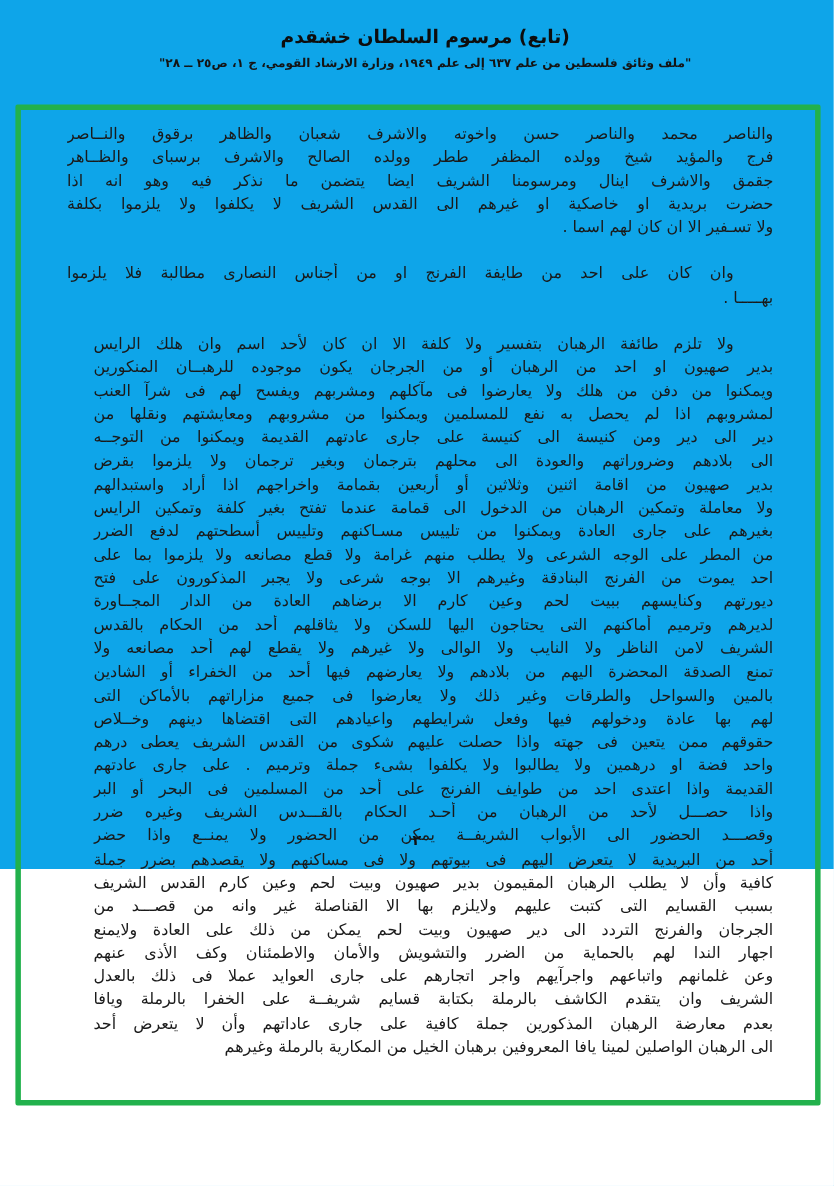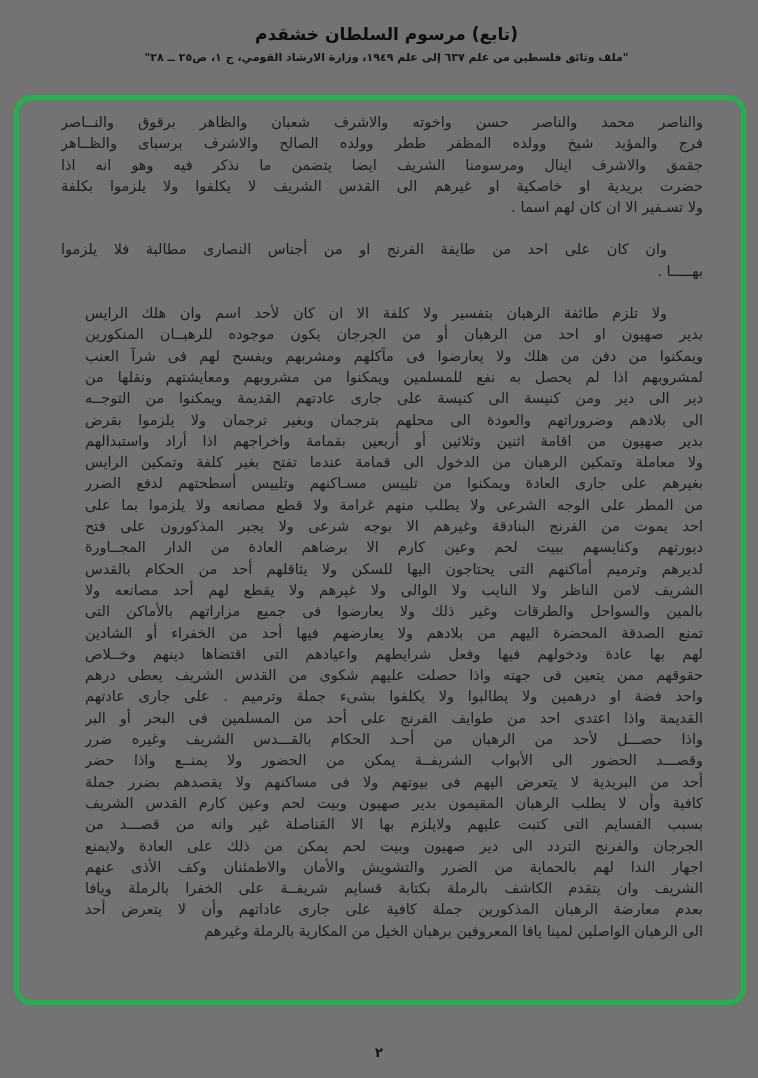--- a/index.html
+++ b/index.html
@@ -4,23 +4,23 @@
 <style>
   * { margin: 0; padding: 0; box-sizing: border-box; }
   html, body {
     width: 758px; height: 1078px;
     background: #ffffff;
     font-family: "DejaVu Sans", sans-serif;
     position: relative;
     overflow: hidden;
   }
   .page {
-    width: 758px; height: 1078px;
+    width: 758px; height: 790px;
     position: relative;
-    background: #737373;
+    background: #0ea5e9;
     color: #161616;
     padding-left: 15px;
   }
   .header {
     text-align: center;
     padding-top: 24px;
     direction: rtl;
   }
   .doc-title {
     font-size: 17px;
@@ -34,21 +34,21 @@
     font-weight: bold;
     color: #141414;
   }
   .frame {
     position: absolute;
     left: 14px;
     top: 95px;
     width: 732px;
     height: 910px;
     border: 5px solid #22b14c;
-    border-radius: 18px;
+    border-radius: 2px;
     padding: 12px 38px 0 42px;
   }
   .doc-body {
     direction: rtl;
     unicode-bidi: embed;
     color: #1a1a1a;
   }
   .paragraph { margin-bottom: 21px; }
   .paragraph:last-child { margin-bottom: 0; margin-left: 24px; }
   .line {
@@ -106,33 +106,34 @@
           <div class="line">دير الى دير ومن كنيسة الى كنيسة على جارى عادتهم القديمة ويمكنوا من التوجــه</div>
           <div class="line">الى بلادهم وضروراتهم والعودة الى محلهم بترجمان وبغير ترجمان ولا يلزموا بقرض</div>
           <div class="line">بدير صهيون من اقامة اثنين وثلاثين أو أربعين بقمامة واخراجهم اذا أراد واستبدالهم</div>
           <div class="line">ولا معاملة وتمكين الرهبان من الدخول الى قمامة عندما تفتح بغير كلفة وتمكين الرايس</div>
           <div class="line">بغيرهم على جارى العادة ويمكنوا من تلييس مسـاكنهم وتلييس أسطحتهم لدفع الضرر</div>
           <div class="line">من المطر على الوجه الشرعى ولا يطلب منهم غرامة ولا قطع مصانعه ولا يلزموا بما على</div>
           <div class="line">احد يموت من الفرنج البنادقة وغيرهم الا بوجه شرعى ولا يجبر المذكورون على فتح</div>
           <div class="line">ديورتهم وكنايسهم ببيت لحم وعين كارم الا برضاهم العادة من الدار المجــاورة</div>
           <div class="line">لديرهم وترميم أماكنهم التى يحتاجون اليها للسكن ولا يثاقلهم أحد من الحكام بالقدس</div>
           <div class="line">الشريف لامن الناظر ولا النايب ولا الوالى ولا غيرهم ولا يقطع لهم أحد مصانعه ولا</div>
+          <div class="line">تمنع الصدقة المحضرة اليهم من بلادهم ولا يعارضهم فيها أحد من الخفراء أو الشادين</div>
           <div class="line">بالمين والسواحل والطرقات وغير ذلك ولا يعارضوا فى جميع مزاراتهم بالأماكن التى</div>
-          <div class="line">تمنع الصدقة المحضرة اليهم من بلادهم ولا يعارضهم فيها أحد من الخفراء أو الشادين</div>
           <div class="line">لهم بها عادة ودخولهم فيها وفعل شرايطهم واعيادهم التى اقتضاها دينهم وخــلاص</div>
           <div class="line">حقوقهم ممن يتعين فى جهته واذا حصلت عليهم شكوى من القدس الشريف يعطى درهم</div>
           <div class="line">واحد فضة او درهمين ولا يطالبوا ولا يكلفوا بشىء جملة وترميم . على جارى عادتهم</div>
           <div class="line">القديمة واذا اعتدى احد من طوايف الفرنج على أحد من المسلمين فى البحر أو البر</div>
           <div class="line">واذا حصـــل لأحد من الرهبان من أحـد الحكام بالقـــدس الشريف وغيره ضرر</div>
           <div class="line">وقصـــد الحضور الى الأبواب الشريفــة يمكن من الحضور ولا يمنــع واذا حضر</div>
           <div class="line">أحد من البريدية لا يتعرض اليهم فى بيوتهم ولا فى مساكنهم ولا يقصدهم بضرر جملة</div>
           <div class="line">كافية وأن لا يطلب الرهبان المقيمون بدير صهيون وبيت لحم وعين كارم القدس الشريف</div>
           <div class="line">بسبب القسايم التى كتبت عليهم ولايلزم بها الا القناصلة غير وانه من قصـــد من</div>
           <div class="line">الجرجان والفرنج التردد الى دير صهيون وبيت لحم يمكن من ذلك على العادة ولايمنع</div>
           <div class="line">اجهار الندا لهم بالحماية من الضرر والتشويش والأمان والاطمئنان وكف الأذى عنهم</div>
+          <div class="line">وعن غلمانهم واتباعهم واجرآيهم واجر اتجارهم على جارى العوايد عملا فى ذلك بالعدل</div>
           <div class="line">الشريف وان يتقدم الكاشف بالرملة بكتابة قسايم شريفــة على الخفرا بالرملة ويافا</div>
           <div class="line">بعدم معارضة الرهبان المذكورين جملة كافية على جارى عاداتهم وأن لا يتعرض أحد</div>
           <div class="line last">الى الرهبان الواصلين لمينا يافا المعروفين برهبان الخيل من المكارية بالرملة وغيرهم</div>
         </div>
       </div>
   </div>
 
   <div class="page-number">٢</div>
 
 </div>

